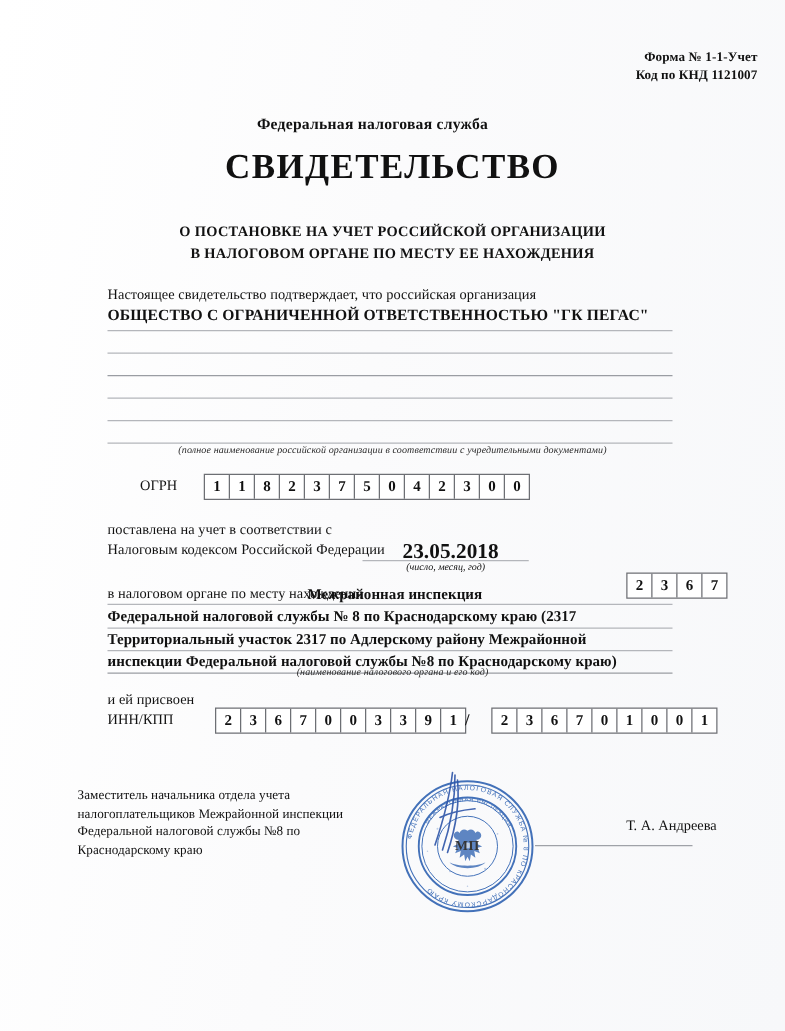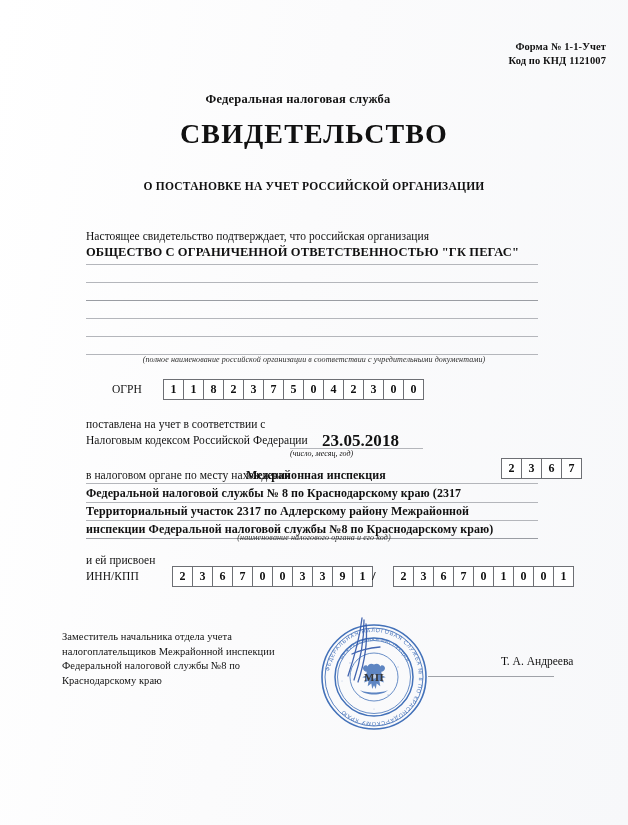--- a/index.html
+++ b/index.html
@@ -206,20 +206,21 @@
 
     <div class="form-code">
       <div>Форма № 1-1-Учет</div>
       <div>Код по КНД 1121007</div>
     </div>
 
     <div class="org-head">Федеральная налоговая служба</div>
     <div class="doc-title">СВИДЕТЕЛЬСТВО</div>
     <div class="doc-subtitle">
       <div>О ПОСТАНОВКЕ НА УЧЕТ РОССИЙСКОЙ ОРГАНИЗАЦИИ</div>
+      <div>В НАЛОГОВОМ ОРГАНЕ  ПО МЕСТУ ЕЕ НАХОЖДЕНИЯ</div>
     </div>
 
     <div class="intro">Настоящее свидетельство подтверждает, что российская организация</div>
     <div class="org-name">ОБЩЕСТВО С ОГРАНИЧЕННОЙ ОТВЕТСТВЕННОСТЬЮ "ГК ПЕГАС"</div>
 
     <div class="rule" style="top:264px;"></div>
     <div class="rule" style="top:282px;"></div>
     <div class="rule dark" style="top:300px;"></div>
     <div class="rule" style="top:318px;"></div>
     <div class="rule" style="top:336px;"></div>
@@ -241,21 +242,21 @@
       <div class="cell">2</div>
       <div class="cell">3</div>
       <div class="cell">0</div>
       <div class="cell">0</div>
     </div>
 
     <div class="label" style="top:418px; left:86px;">поставлена на учет в соответствии с</div>
     <div class="label" style="top:434px; left:86px;">Налоговым кодексом Российской Федерации</div>
     <div class="label b" style="top:431px; left:322px; font-size:17px;">23.05.2018</div>
     <div style="position:absolute; top:448px; left:290px; width:133px; height:1px; background:#b4b6bb;"></div>
-    <div style="position:absolute; top:449px; left:290px; width:133px; text-align:left; font-size:8px; font-style:italic;">(число, месяц, год)</div>
+    <div style="position:absolute; top:449px; left:290px; width:133px; text-align:center; font-size:8px; font-style:italic;">(число, месяц, год)</div>
 
     <div class="label" style="top:469px; left:86px;">в налоговом органе по месту нахождения</div>
     <div class="label b" style="top:468px; left:246px; font-size:12px;">Межрайонная инспекция</div>
     <div class="rule" style="top:483px;"></div>
 
     <div class="label b" style="top:486px; left:86px; font-size:12px;">Федеральной налоговой службы № 8 по Краснодарскому краю (2317</div>
     <div class="rule" style="top:502px;"></div>
 
     <div class="label b" style="top:504px; left:86px; font-size:12px;text-align:right;">Территориальный участок 2317 по Адлерскому району Межрайонной</div>
     <div class="rule" style="top:520px;"></div>

